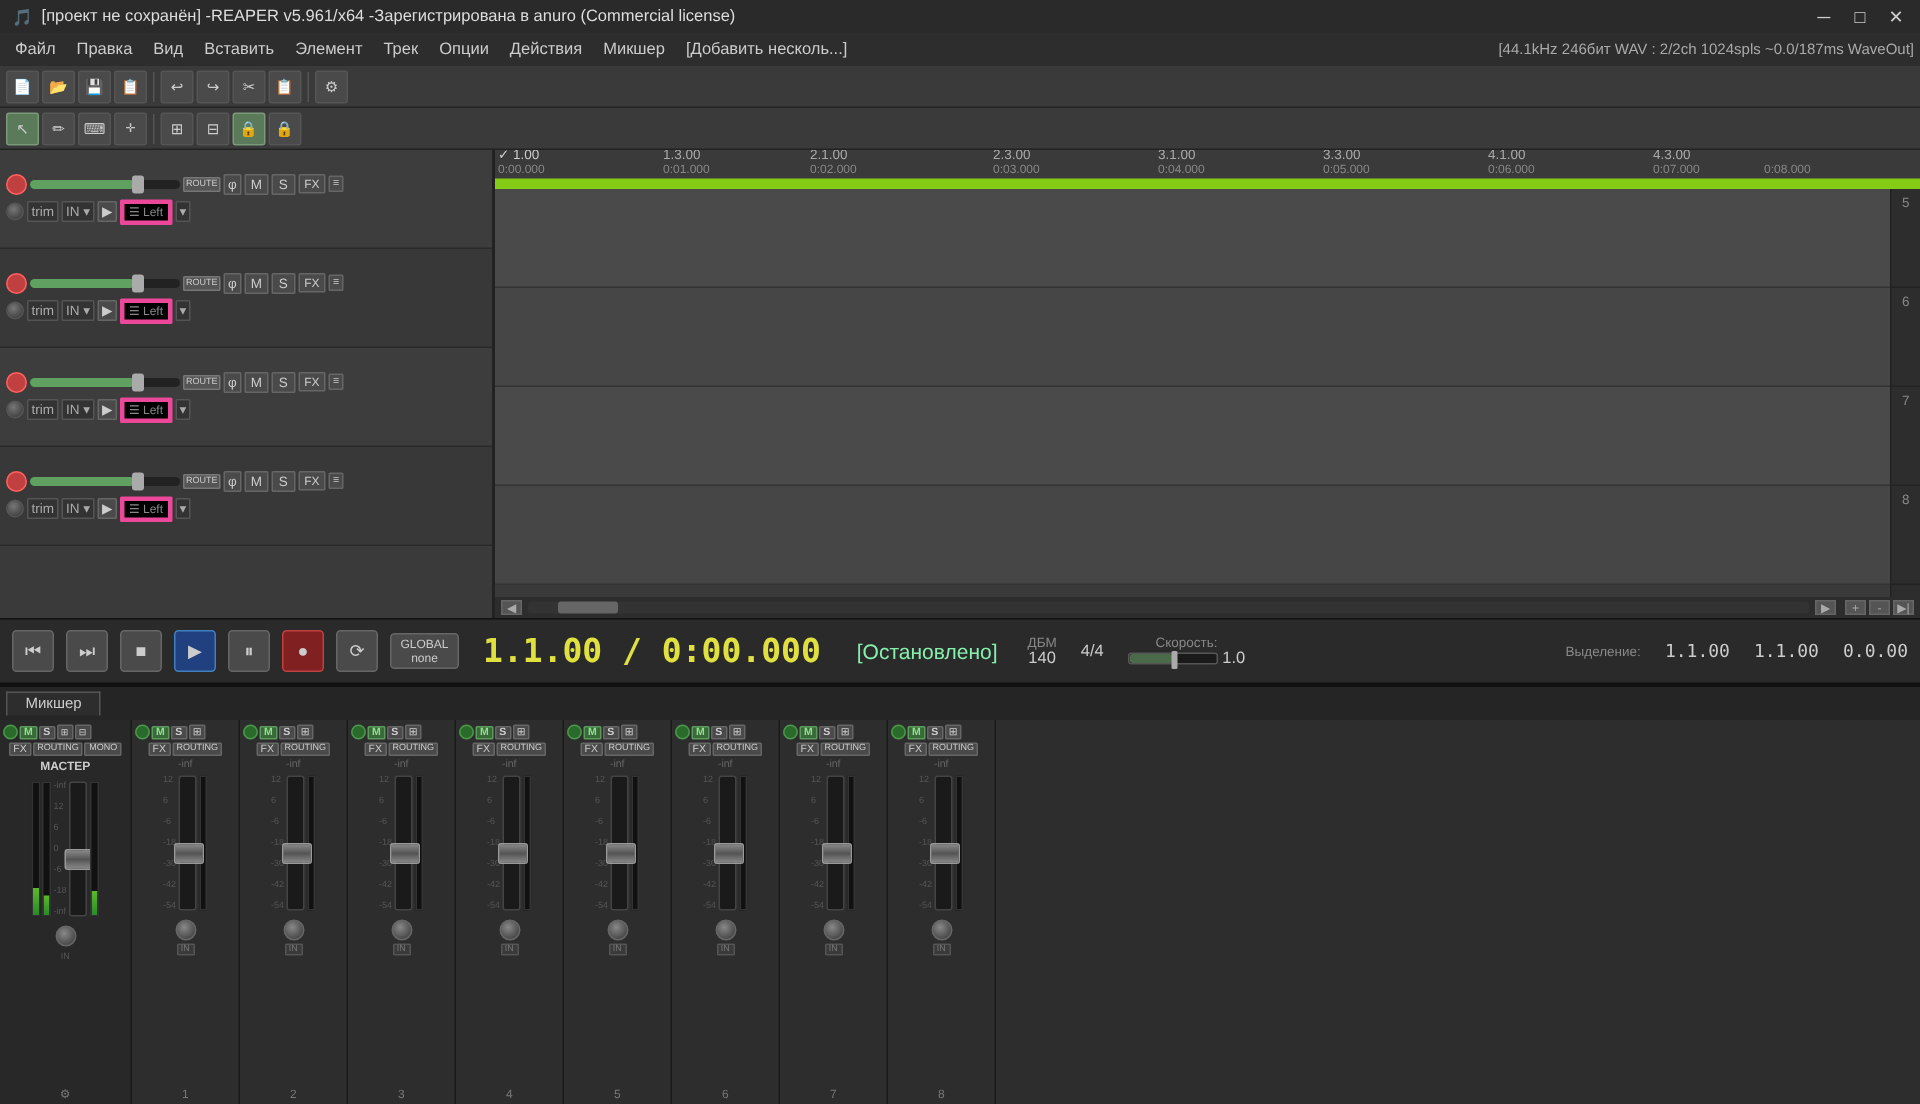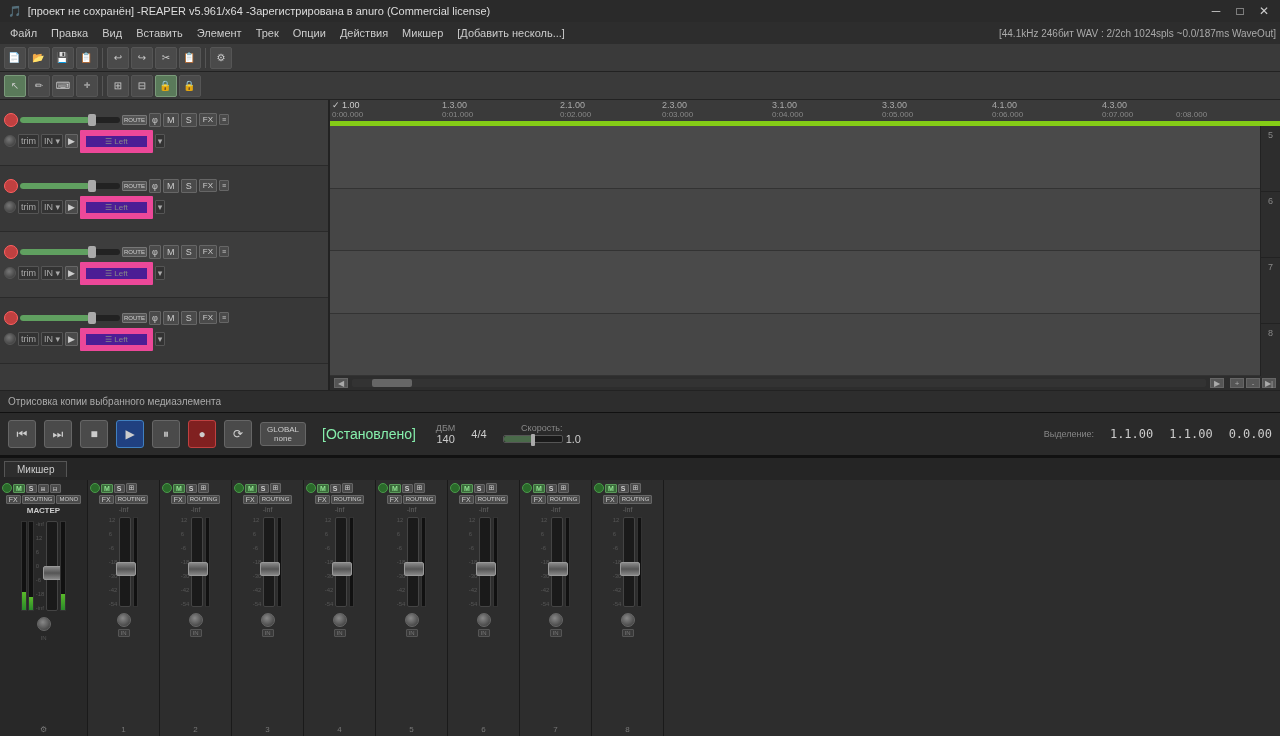--- a/index.html
+++ b/index.html
@@ -89,21 +89,21 @@
       width: 330px;
       background: #3a3a3a;
       border-right: 2px solid #222;
       overflow-y: auto;
     }
 
     
     .timeline-ruler {
       height: 26px;
       background: #3a3a3a;
-      border-bottom: 5px solid #84cc16;
+      border-bottom: 7px solid #84cc16;
       display: flex;
       align-items: flex-end;
       padding-bottom: 2px;
       position: relative;
       overflow: hidden;
     }
     .ruler-mark {
       position: absolute;
       font-size: 9px;
       color: #aaa;
@@ -215,23 +215,23 @@
     .pan-knob {
       width: 12px; height: 12px;
       border-radius: 50%;
       background: radial-gradient(circle at 40% 35%, #777, #333);
       border: 1px solid #555;
       cursor: pointer;
     }
     .left-label {
       font-size: 8px;
       color: #888;
-      background: #4c1d95;
-      border: 6px solid #ec4899;
-      padding: 1px 19px;
+      background: #000000;
+      border: 3px solid #ec4899;
+      padding: 1px 3px;
       border-radius: 1px;
     }
 
     
     .status-bar {
       height: 22px;
       background: #2d2d2d;
       border-top: 1px solid #222;
       display: flex;
       align-items: center;
@@ -617,21 +617,21 @@
 
       <div class="timeline-ruler">
         <div class="ruler-mark" style="left:2px;">
           <span style="font-size:9px;color:#ccc;">✓ 1.00</span>
           <span style="font-size:8px;color:#888;">0:00.000</span>
         </div>
         <div class="ruler-mark" style="left:112px;">
           <span style="font-size:9px;color:#aaa;">1.3.00</span>
           <span style="font-size:8px;color:#888;">0:01.000</span>
         </div>
-        <div class="ruler-mark" style="left:230px;">
+        <div class="ruler-mark" style="left:210px;">
           <span style="font-size:9px;color:#aaa;">2.1.00</span>
           <span style="font-size:8px;color:#888;">0:02.000</span>
         </div>
         <div class="ruler-mark" style="left:332px;">
           <span style="font-size:9px;color:#aaa;">2.3.00</span>
           <span style="font-size:8px;color:#888;">0:03.000</span>
         </div>
         <div class="ruler-mark" style="left:442px;">
           <span style="font-size:9px;color:#aaa;">3.1.00</span>
           <span style="font-size:8px;color:#888;">0:04.000</span>
@@ -678,38 +678,36 @@
         <div class="scroll-btn">▶</div>
         <div style="display:flex;gap:2px;margin-left:2px;">
           <div class="scroll-btn">+</div>
           <div class="scroll-btn">-</div>
           <div class="scroll-btn">▶|</div>
         </div>
       </div>
     </div>
   </div>
 
-  <div class="status-bar">
-    <span>Отрисовка копии выбранного медиаэлемента</span>
-  </div>
 
   <div class="transport-bar">
     <div class="transport-btn">⏮</div>
     <div class="transport-btn">⏭</div>
     <div class="transport-btn">■</div>
     <div class="transport-btn play">▶</div>
     <div class="transport-btn">⏸</div>
     <div class="transport-btn record">●</div>
     <div class="transport-btn">⟳</div>
 
     <div class="global-btn" style="display:flex;flex-direction:column;align-items:center;font-size:8px;">
       <span>GLOBAL</span>
       <span>none</span>
     </div>
 
+    <div class="time-display">1.1.00 / 0:00.000</div>
     <div class="status-display">[Остановлено]</div>
 
     <div class="transport-info">
       <span class="transport-info-label">ДБМ</span>
       <span class="transport-info-val">140</span>
     </div>
     <div class="transport-info">
       <span class="transport-info-val">4/4</span>
     </div>
     <div class="transport-info">

